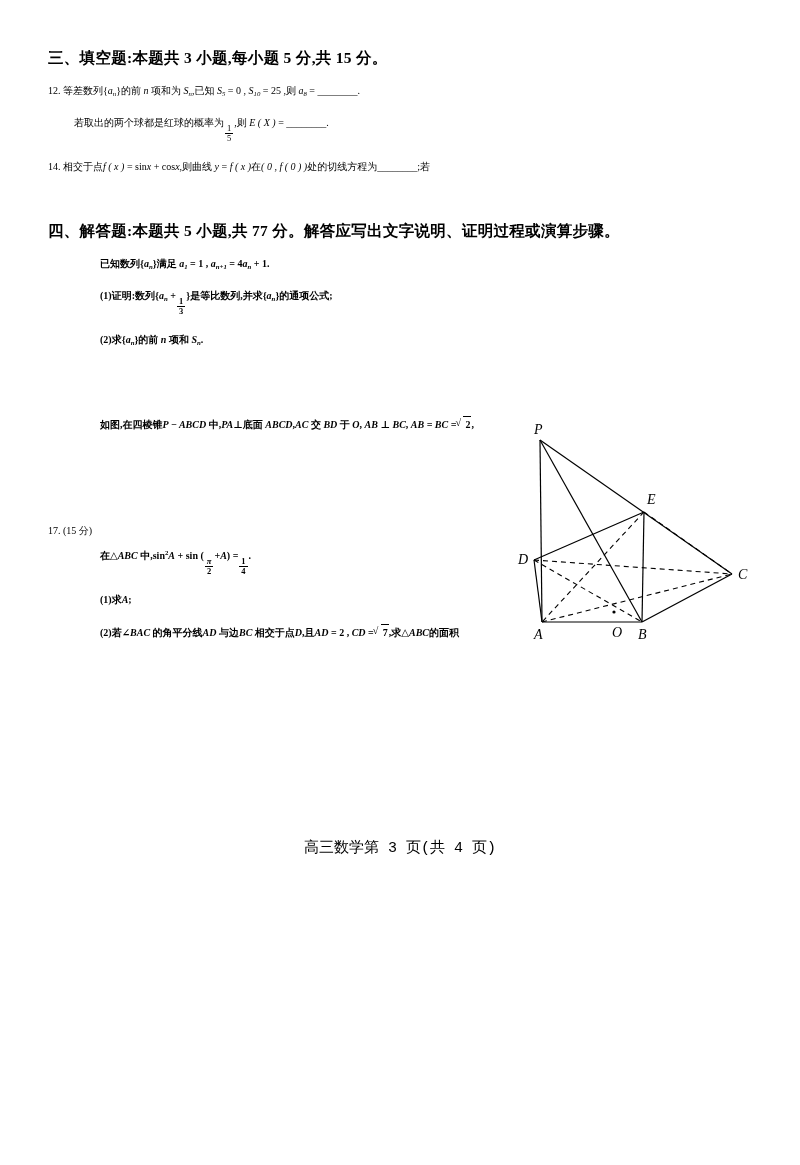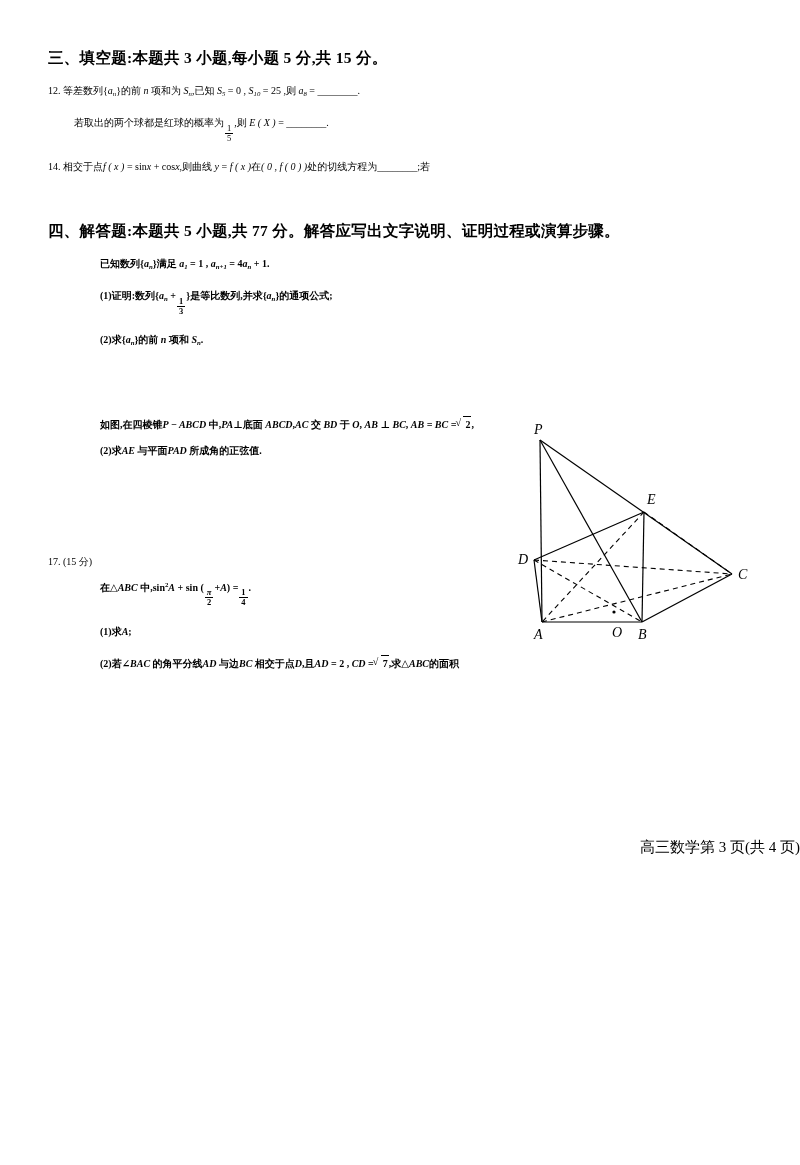--- a/index.html
+++ b/index.html
@@ -98,23 +98,23 @@
   .fig-label {
     font-family: "Liberation Serif", serif;
     font-style: italic;
     font-size: 14px;
   }
   .footer {
     position: absolute;
     left: 0;
     right: 0;
     bottom: 26px;
-    text-align: right;
+    text-align: center;
     font-size: 15px;
-    font-family: Liberation Serif, serif;
+    font-family: Liberation Mono, monospace;
   }
 </style>
 </head>
 <body>
 
 <div class="page">
 
   <div class="section-head">三、填空题:本题共 3 小题,每小题 5 分,共 15 分。</div>
 
   <div class="line">
@@ -183,25 +183,20 @@
       <span>如图,在四棱锥</span><span class="it">P − ABCD</span>
       <span>中,</span><span class="it">PA</span><span>⊥</span><span>底面</span>
       <span class="it">ABCD</span><span>,</span><span class="it">AC</span>
       <span>交</span>
       <span class="it">BD</span>
       <span>于</span>
       <span class="it">O</span><span>,</span>
       <span class="it">AB ⊥ BC</span><span>,</span>
       <span class="it">AB = BC =</span><span class="sqrt"><span>2</span></span><span>,</span>
     </div>
-    <div class="line indent2">
-      <span>(2)求</span><span class="it">AE</span>
-      <span>与平面</span><span class="it">PAD</span>
-      <span>所成角的正弦值.</span>
-    </div>
 
     <div class="figure">
       <svg width="242" height="230" viewBox="0 0 242 230" xmlns="http://www.w3.org/2000/svg">
 
         <g fill="none" stroke="#000" stroke-width="1.2">
 
           <path d="M24,18 L26,200"></path>
           <path d="M26,200 L126,200"></path>
           <path d="M126,200 L216,152"></path>
           <path d="M24,18 L216,152"></path>

